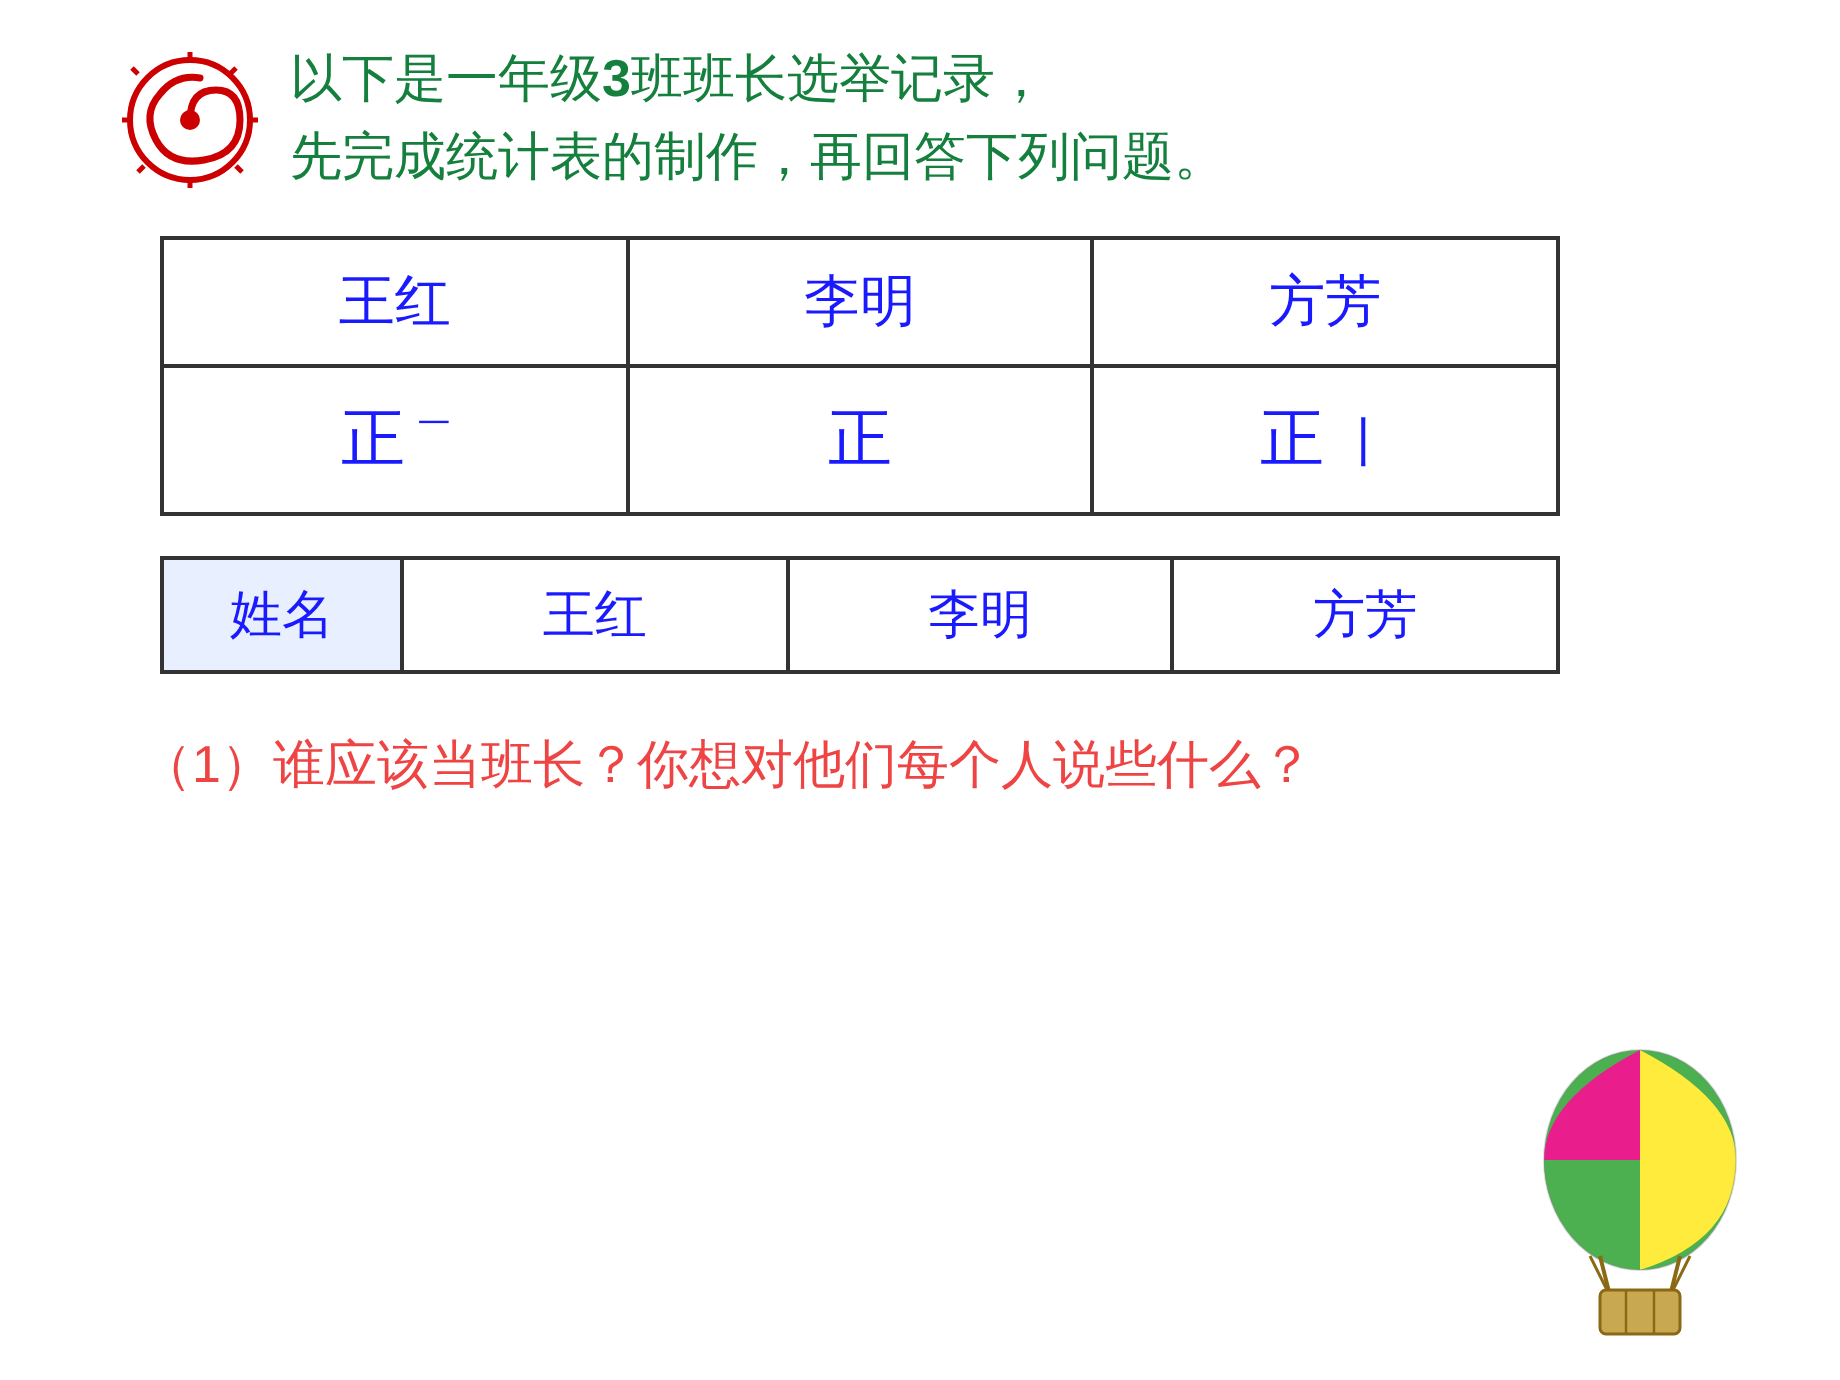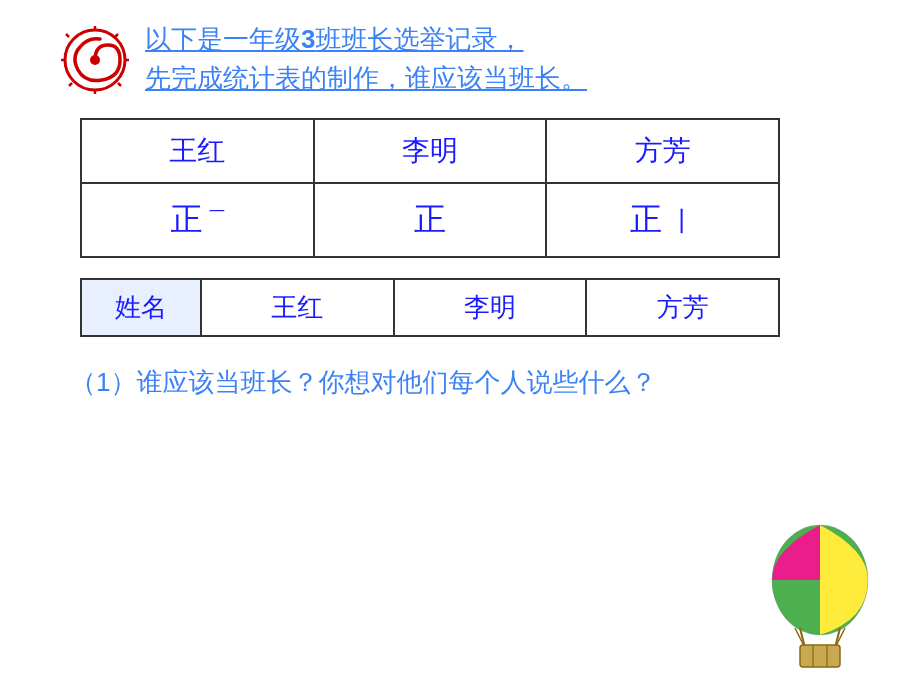--- a/index.html
+++ b/index.html
@@ -30,24 +30,23 @@
     .sun-icon {
       width: 70px;
       height: 70px;
       margin-right: 15px;
       flex-shrink: 0;
       margin-top: 5px;
     }
 
     .header-text {
       font-size: 26px;
-      color: #3b82f6;
+      color: #15803d;
       line-height: 1.5;
       font-weight: normal;
-      text-decoration: underline;
     }
 
     .header-text .bold {
       font-weight: bold;
     }
 
     
     .tally-table {
       border-collapse: collapse;
       width: 700px;
@@ -95,21 +94,21 @@
     .stats-table .data-cell {
       font-size: 36px;
       font-weight: bold;
       color: red;
       width: 180px;
     }
 
     
     .question {
       font-size: 26px;
-      color: #3b82f6;
+      color: #ef4444;
       line-height: 1.6;
       margin-left: 10px;
     }
 
     
     .balloon-container {
       position: absolute;
       bottom: 20px;
       right: 40px;
       width: 120px;
@@ -144,21 +143,21 @@
       <line x1="5" y1="35" x2="1" y2="35" stroke="#cc0000" stroke-width="2.5"></line>
       <line x1="9" y1="12" x2="6" y2="9" stroke="#cc0000" stroke-width="2.5"></line>
 
       <circle cx="35" cy="35" r="5" fill="#cc0000"></circle>
     </svg>
 
     <div>
       <div class="header-text">
         以下是一年级<span class="bold">3</span>班班长选举记录，
       </div>
-      <div class="header-text">先完成统计表的制作，谁应该当班长。</div>
+      <div class="header-text">先完成统计表的制作，再回答下列问题。</div>
     </div>
   </div>
 
   <table class="tally-table">
     <tbody>
         <tr>
       <td>王红</td>
       <td>李明</td>
       <td>方芳</td>
     </tr>

